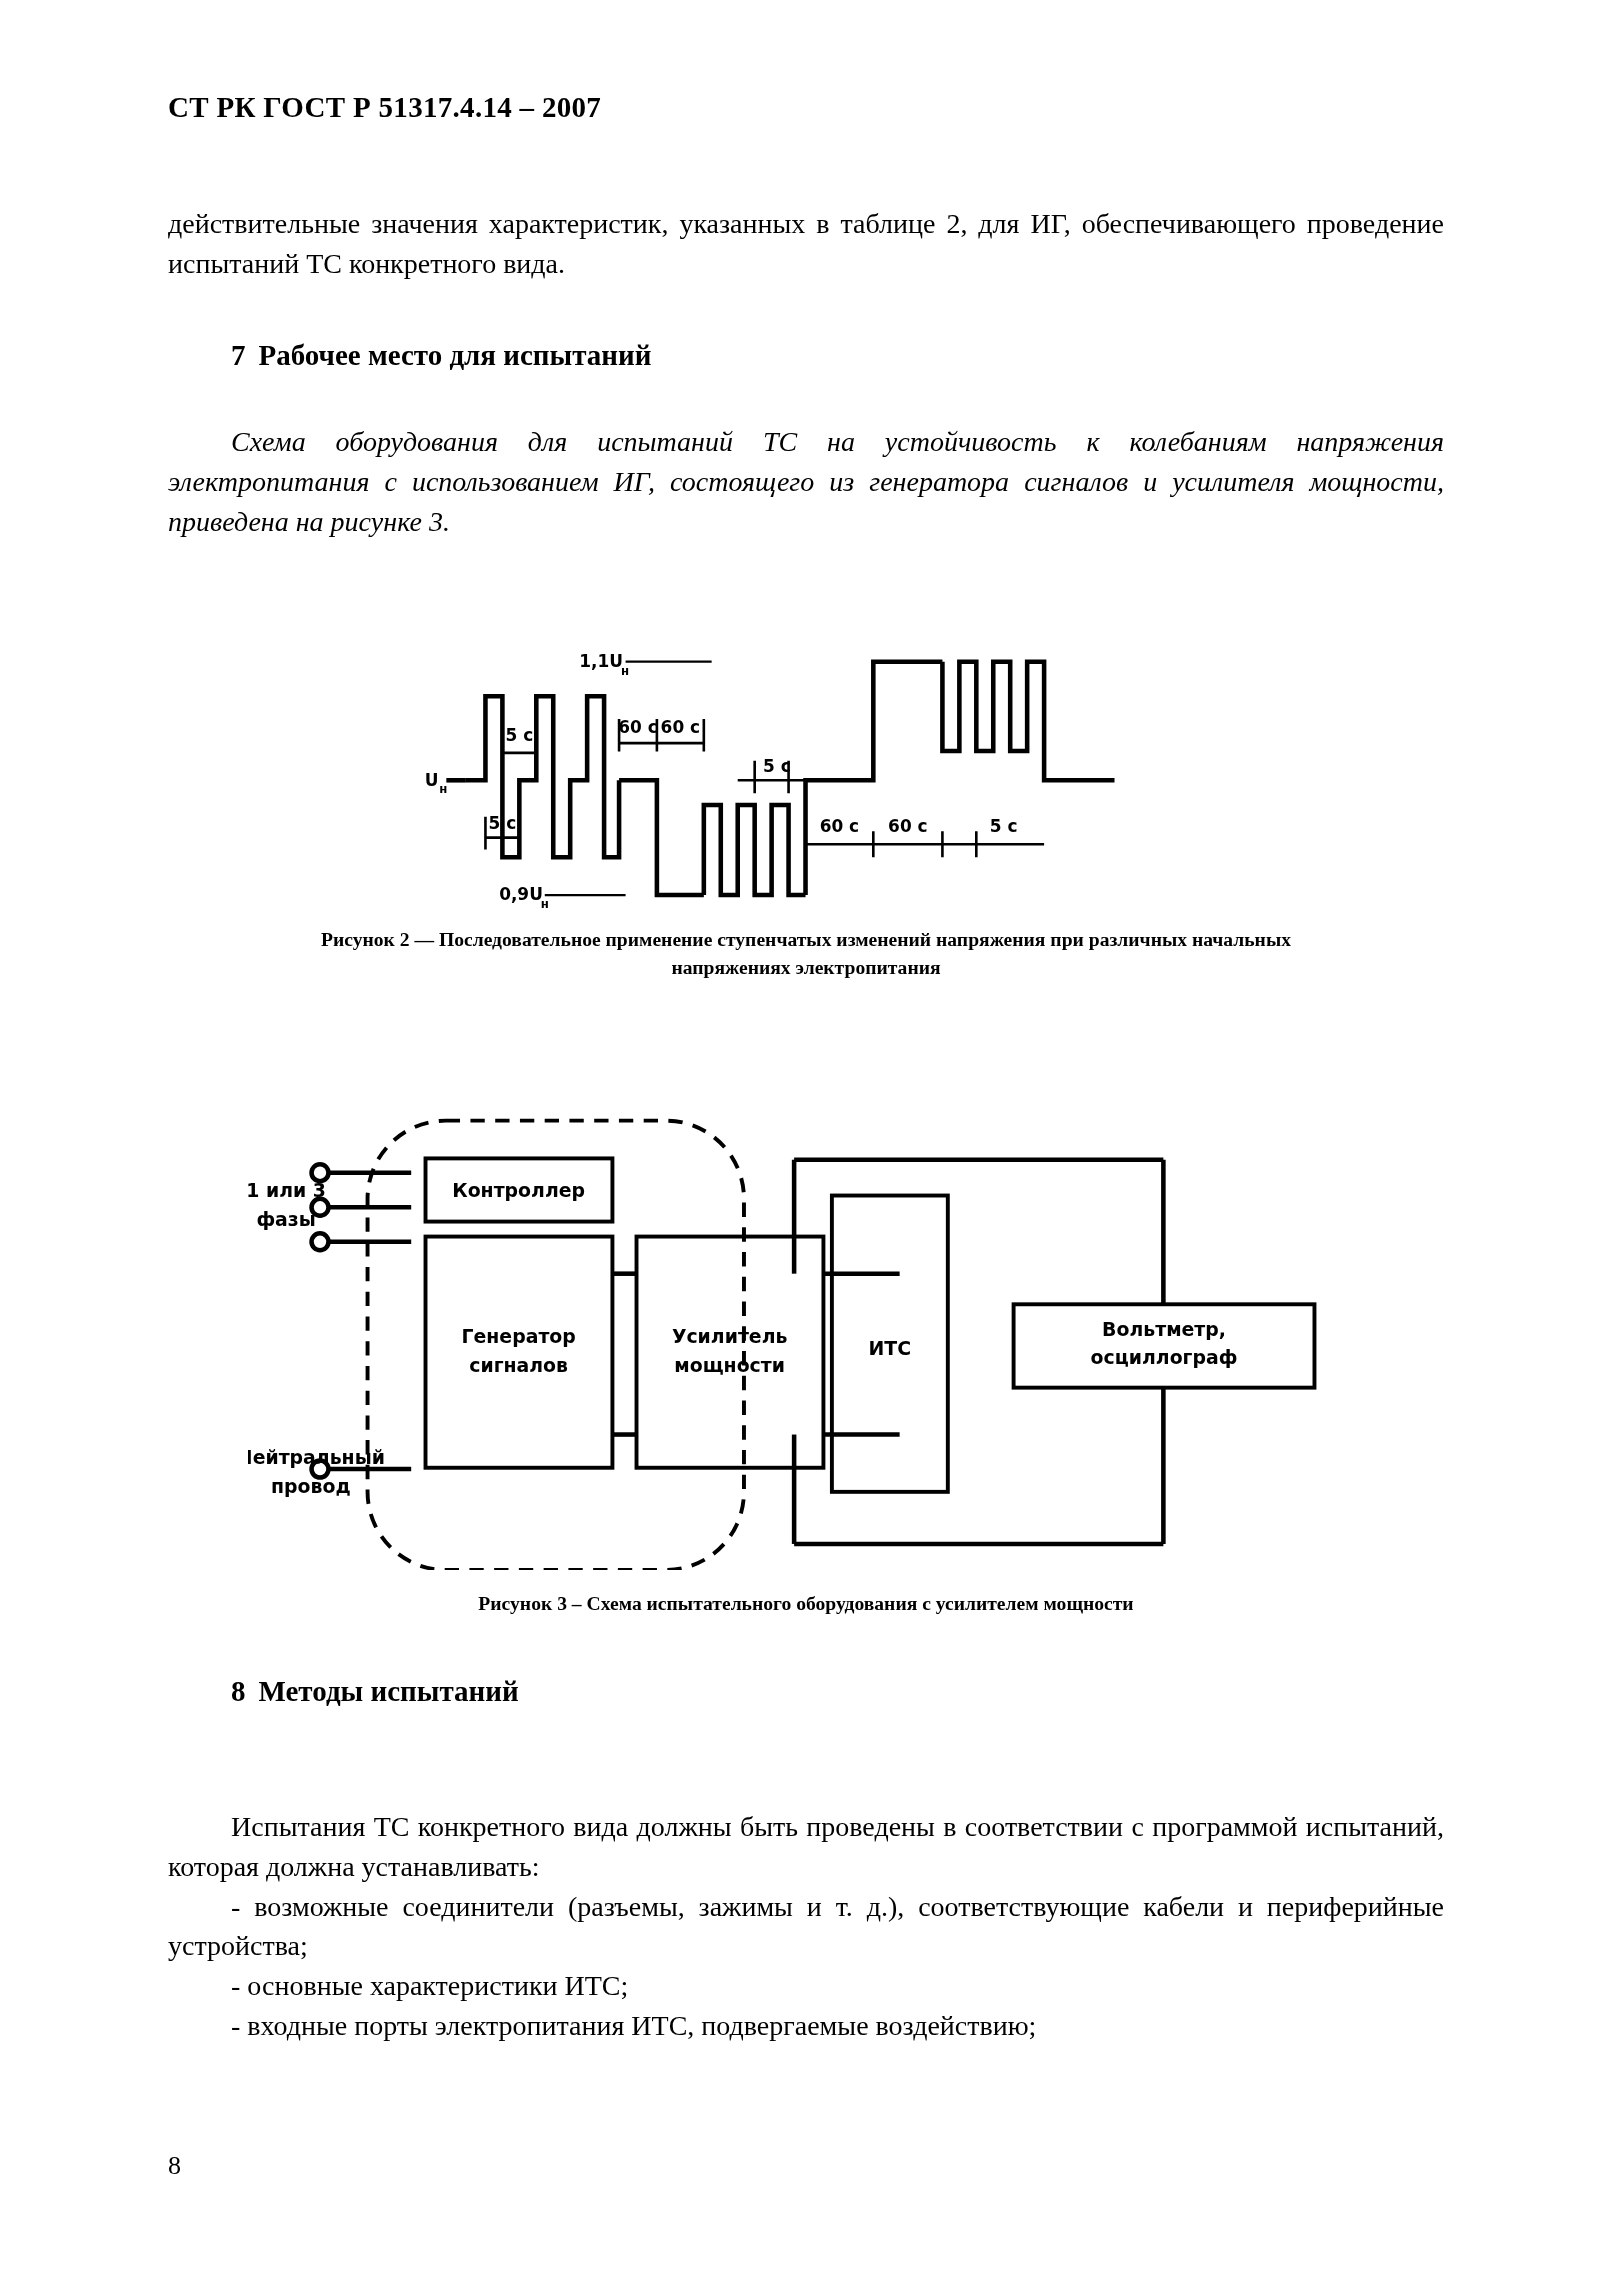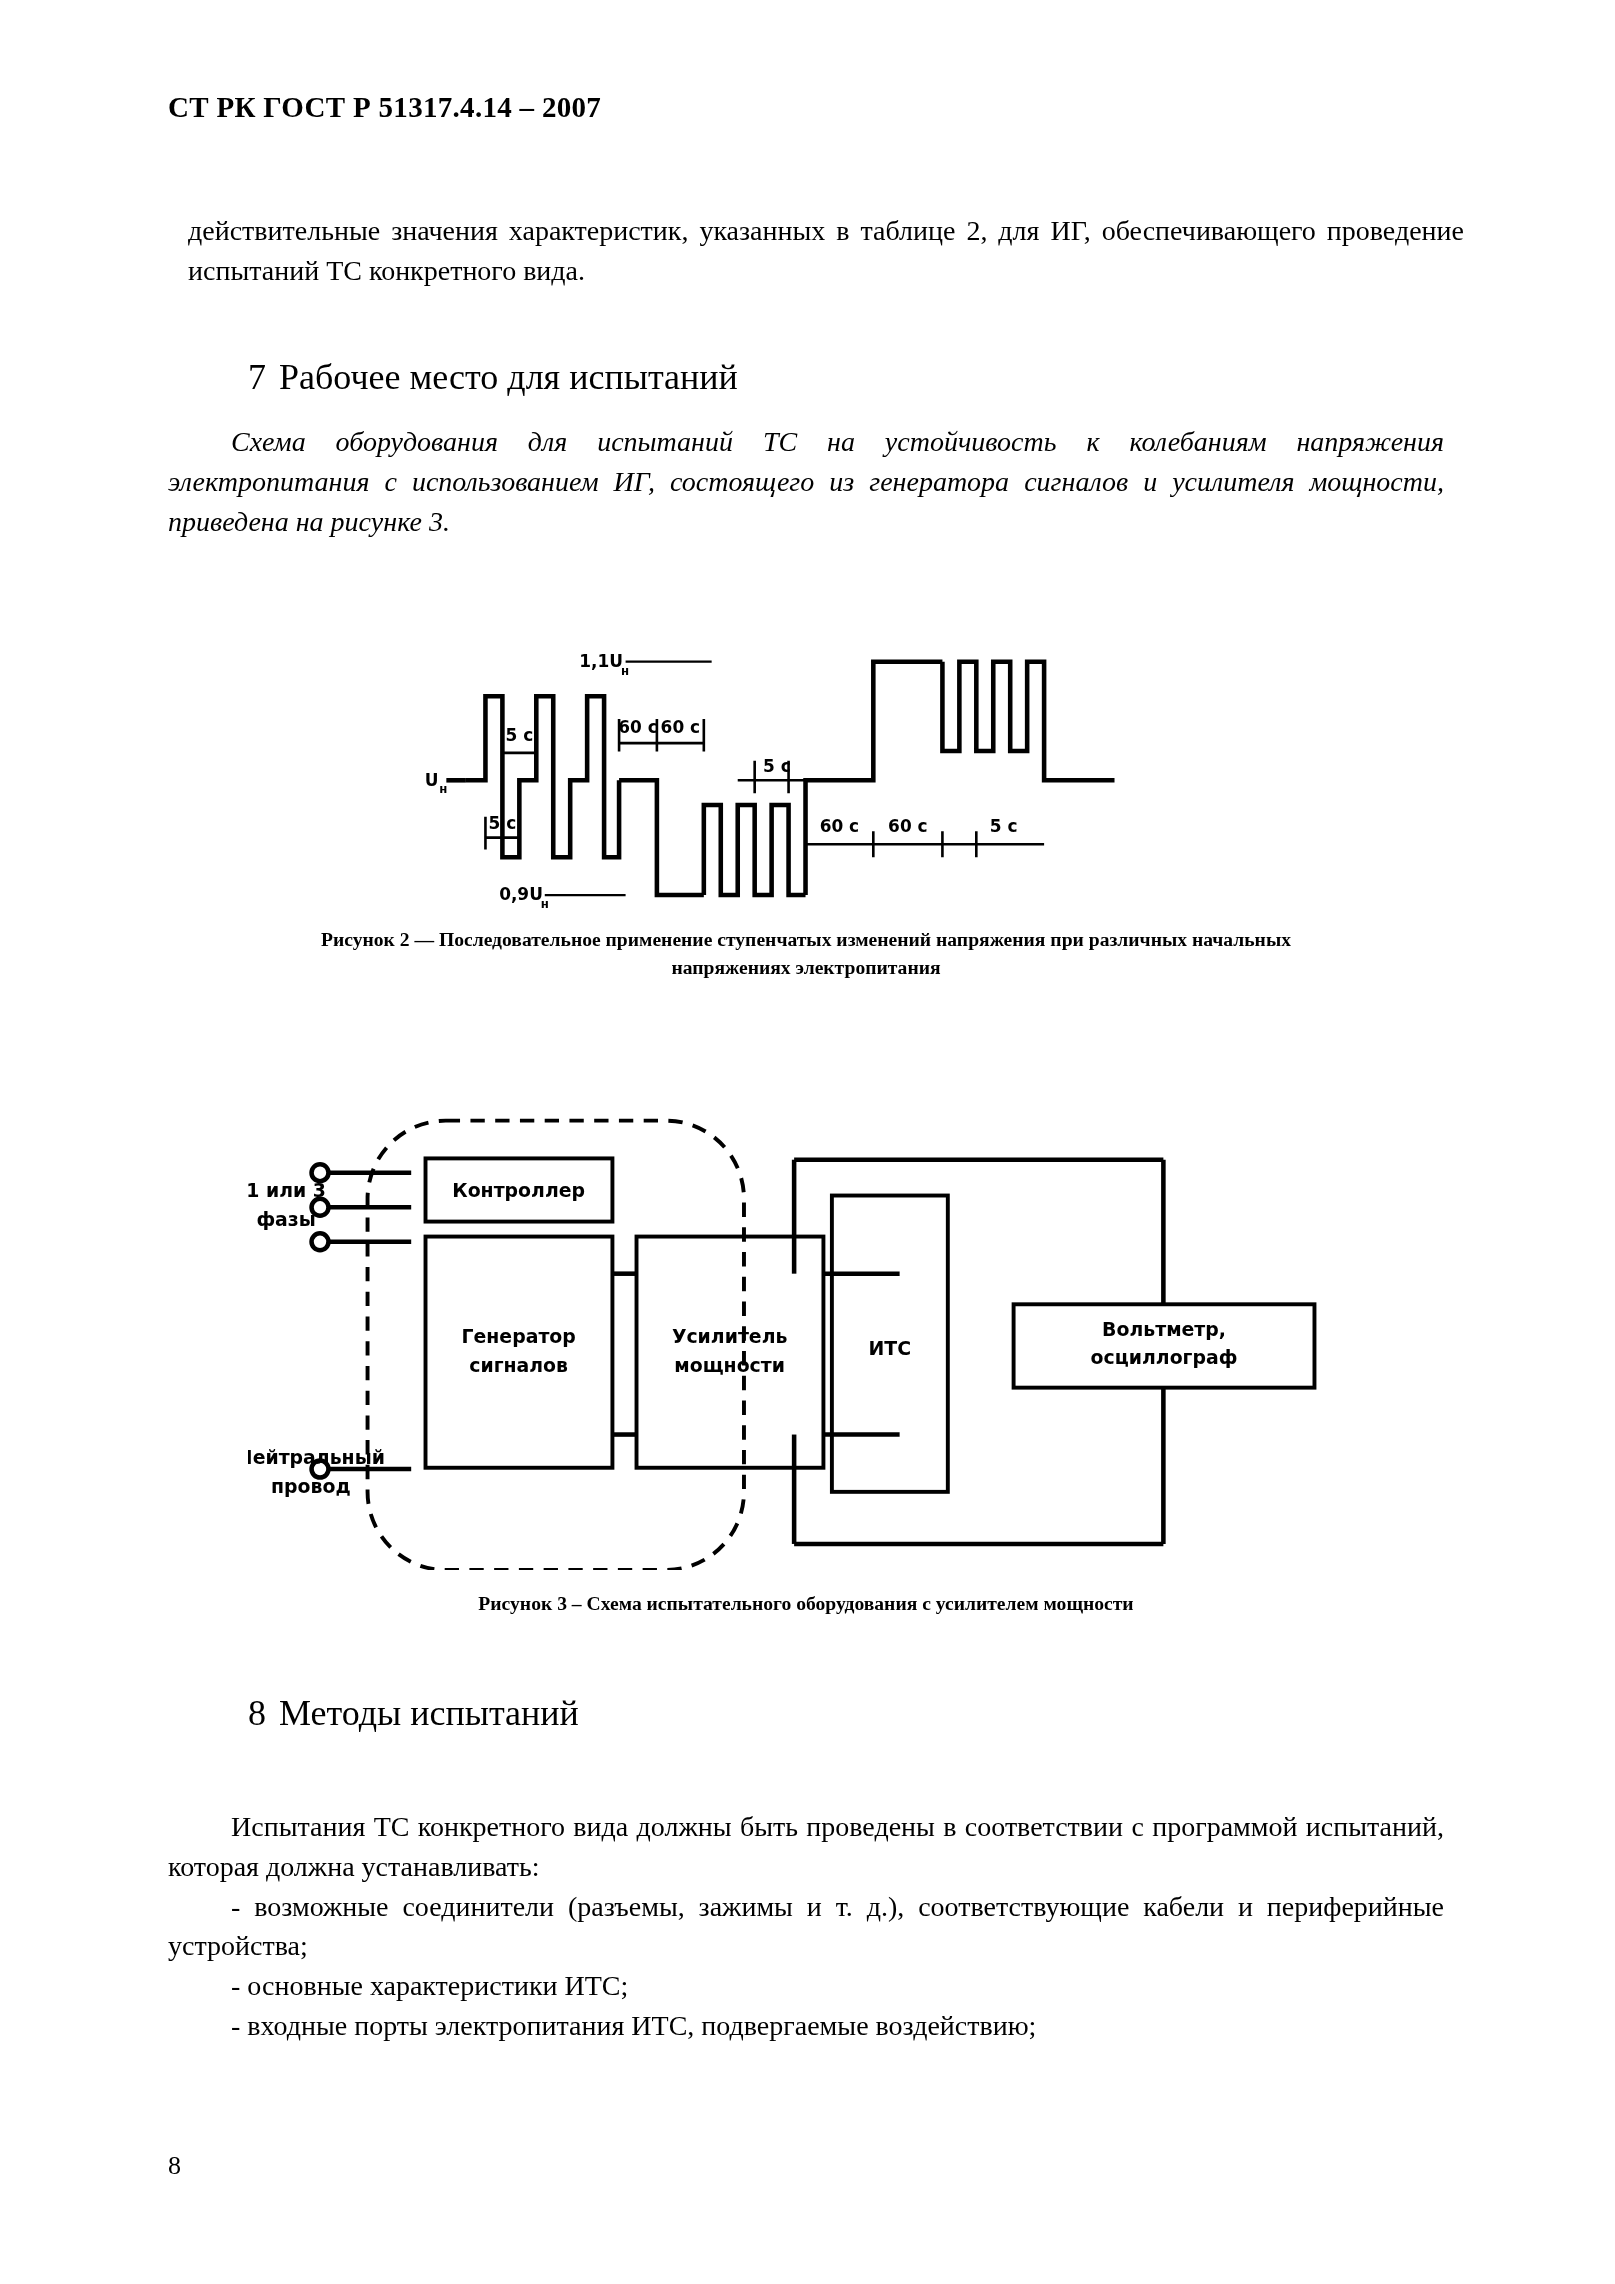--- a/index.html
+++ b/index.html
@@ -45,23 +45,23 @@
   p.body {
     margin: 0;
     font-size: 28px;
     line-height: 1.42;
     text-align: justify;
     text-justify: inter-word;
   }
   p.body.first { text-indent: 63px; }
 
   h2.section {
-    margin: 17px;
-    font-size: 36px;
-    font-weight: normal;
+    margin: 0;
+    font-size: 29px;
+    font-weight: bold;
     padding-left: 63px;
   }
   h2.section .num { margin-right: 13px; }
 
   .bullets {
     margin: 0;
     padding: 0;
     list-style: none;
   }
   .bullets li {
@@ -125,21 +125,21 @@
   }
   .term { fill: #fff; stroke: #000; stroke-width: 7; }
 </style>
 </head>
 <body>
 
 <div class="page">
 
   <div class="doc-header">СТ РК ГОСТ Р 51317.4.14 – 2007</div>
 
-  <div class="col" style="top:211px;margin-left:20px;">
+  <div class="col" style="top:204px;">
     <p class="body">действительные значения характеристик, указанных в таблице 2, для ИГ, обеспечивающего проведение испытаний ТС конкретного вида.</p>
   </div>
 
   <div class="col" style="top:339px;">
     <h2 class="section">
       <span class="num">7</span><span>Рабочее место для испытаний</span>
     </h2>
   </div>
 
   <div class="col" style="top:422px;font-style:italic;">

